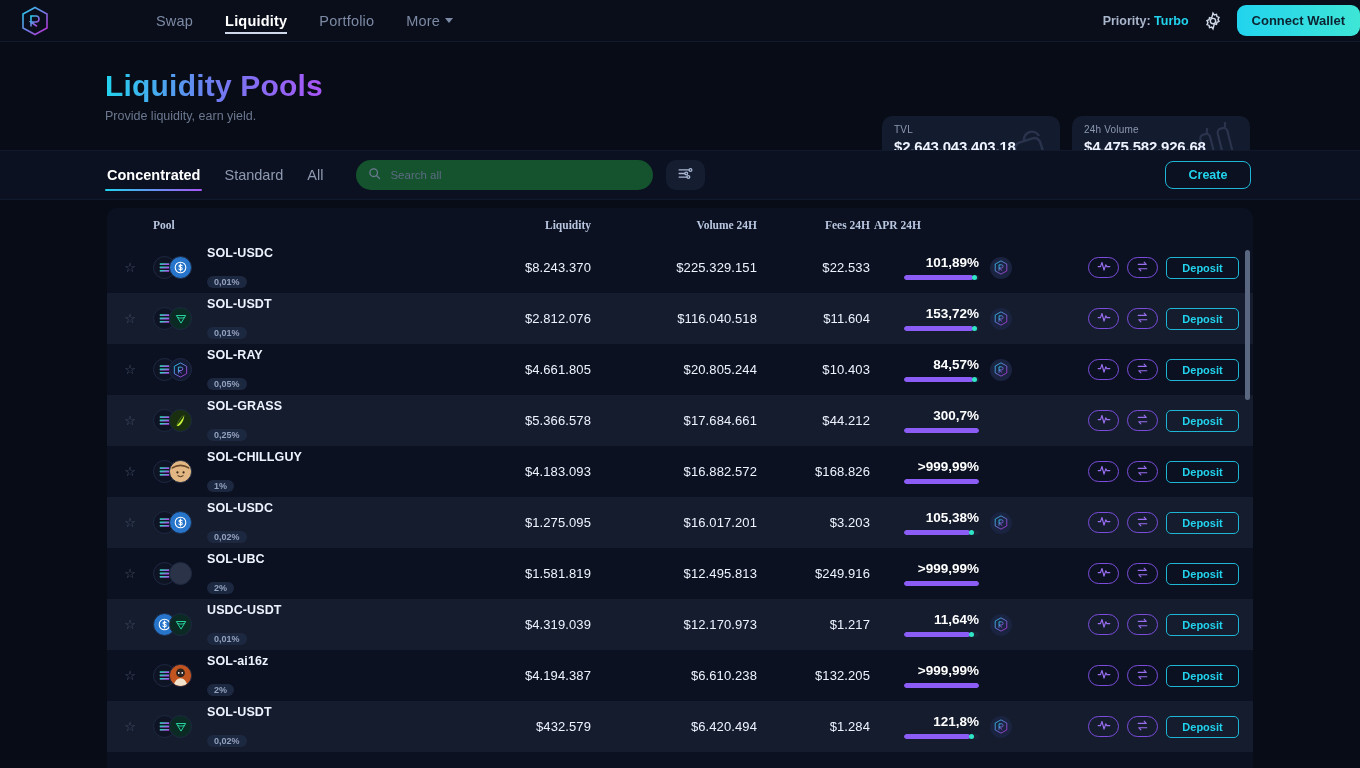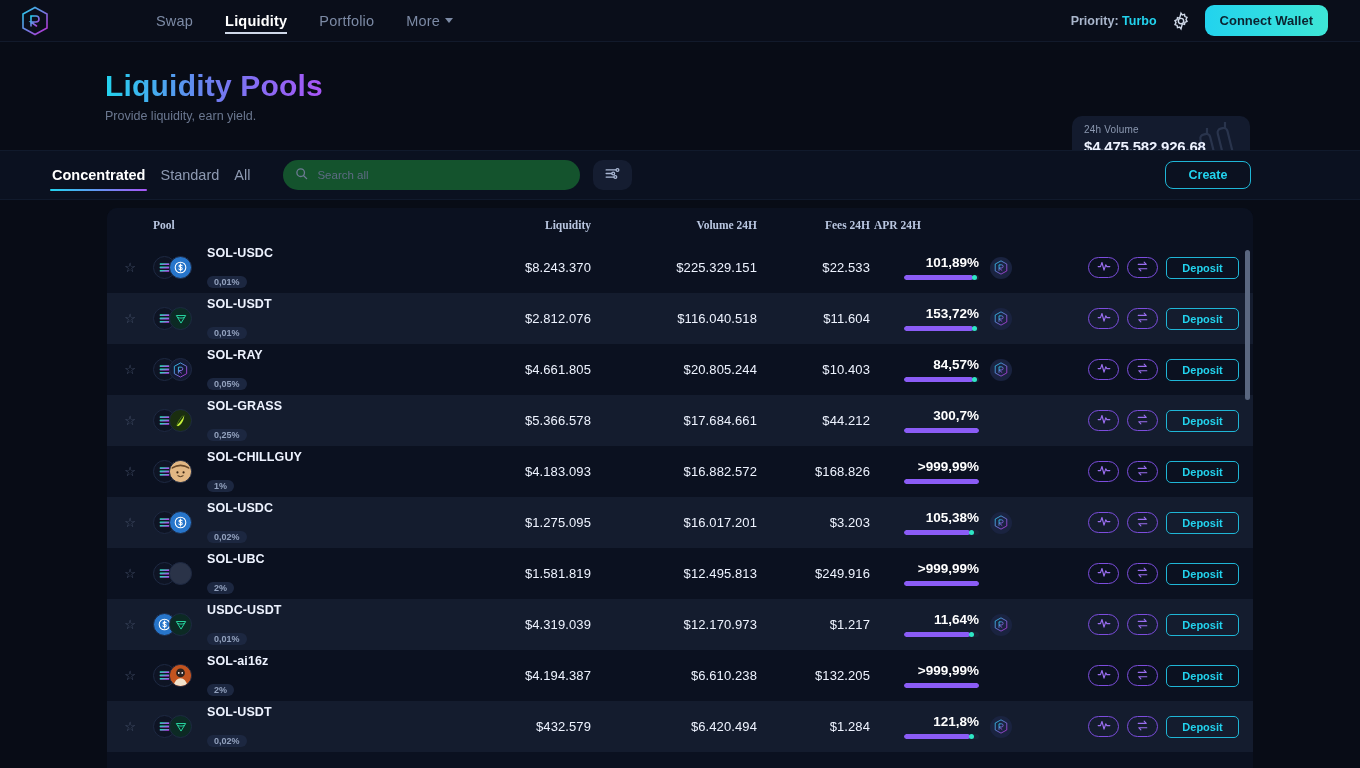--- a/index.html
+++ b/index.html
@@ -27,21 +27,21 @@
     cursor: pointer; position: relative; padding: 4px 0;
   }
   .nav-item.active { color: #ffffff; font-weight: 600; }
   .nav-item.active:after {
     content: ""; position: absolute; left: 0; right: 0; bottom: -1px;
     height: 1.5px; background: #cfd8e8;
   }
   .nav-more { display: flex; align-items: center; gap: 5px; }
   .chev { width: 0; height: 0; border-left: 4px solid transparent; border-right: 4px solid transparent; border-top: 5px solid #7c8aa5; }
 
-  .top-right { position: absolute; right: 32px; display: flex; align-items: center; gap: 14px; }
+  .top-right { position: absolute; right: 0; display: flex; align-items: center; gap: 14px; }
   .priority { font-size: 12.5px; color: #aab6cc; font-weight: 600; }
   .priority b { color: #22d3ee; font-weight: 600; }
   .gear { width: 20px; height: 20px; cursor: pointer; }
   .connect-btn {
     background: linear-gradient(90deg,#22d3ee,#3ee6d6);
     color: #0b2330; font-weight: 700; font-size: 13px;
     padding: 8px 15px; border-radius: 9px; border: none; cursor: pointer;
     font-family: inherit;
   }
 
@@ -63,21 +63,21 @@
   .stat-label { font-size: 10px; color: #8b98b0; letter-spacing: .2px; }
   .stat-value { font-size: 15px; font-weight: 700; color: #eef3ff; margin-top: 3px; letter-spacing: -.2px; }
   .stat-deco { position: absolute; right: 4px; bottom: -6px; opacity: .18; }
 
   
   .toolbar {
     margin-top: 10px; height: 50px; background: #0b1120;
     border-top: 1px solid #111a2c; border-bottom: 1px solid #111a2c;
     display: flex; align-items: center; position: relative;
   }
-  .tabs { display: flex; align-items: center; gap: 11px; margin-left: 50px; }
+  .tabs { display: flex; align-items: center; gap: 20px; margin-left: 105px; }
   .tab { font-size: 14.5px; color: #8e9ab2; cursor: pointer; padding: 5px 2px; position: relative; }
   .tab.active { color: #ffffff; font-weight: 600; }
   .tab.active:after {
     content: ""; position: absolute; left: 0; right: 0; bottom: -3px; height: 2px;
     background: linear-gradient(90deg,#22d3ee,#a855f7); border-radius: 2px;
   }
   .search-wrap {
     margin-left: 31px; width: 297px; height: 30px; background: #14532d;
     border-radius: 15px; display: flex; align-items: center; padding: 0 12px; gap: 9px;
   }
@@ -219,20 +219,30 @@
     </span>
     <button class="connect-btn">Connect Wallet</button>
   </div>
 </div>
 
 <div class="header">
   <div class="page-title">Liquidity Pools</div>
   <div class="page-sub">Provide liquidity, earn yield.</div>
 
   <div class="stats">
+    <div class="stat-card">
+      <div class="stat-label">TVL</div>
+      <div class="stat-value">$2.643.043.403,18</div>
+      <span class="stat-deco">
+        <svg width="56" height="56" viewBox="0 0 56 56" fill="none" stroke="#8ea4d8" stroke-width="2.4">
+          <rect x="16" y="26" width="26" height="20" rx="6" transform="rotate(-18 29 36)"></rect>
+          <path d="M24 27 a8 8 0 0 1 15-5"></path>
+        </svg>
+      </span>
+    </div>
     <div class="stat-card">
       <div class="stat-label">24h Volume</div>
       <div class="stat-value">$4.475.582.926,68</div>
       <span class="stat-deco">
         <svg width="56" height="56" viewBox="0 0 56 56" fill="none" stroke="#8ea4d8" stroke-width="2.2">
           <rect x="12" y="20" width="10" height="22" rx="4" transform="rotate(-14 17 31)"></rect>
           <rect x="30" y="14" width="10" height="28" rx="4" transform="rotate(-14 35 28)"></rect>
           <path d="M17 14 v6 M17 42 v6 M35 8 v6 M35 42 v6"></path>
         </svg>
       </span>

